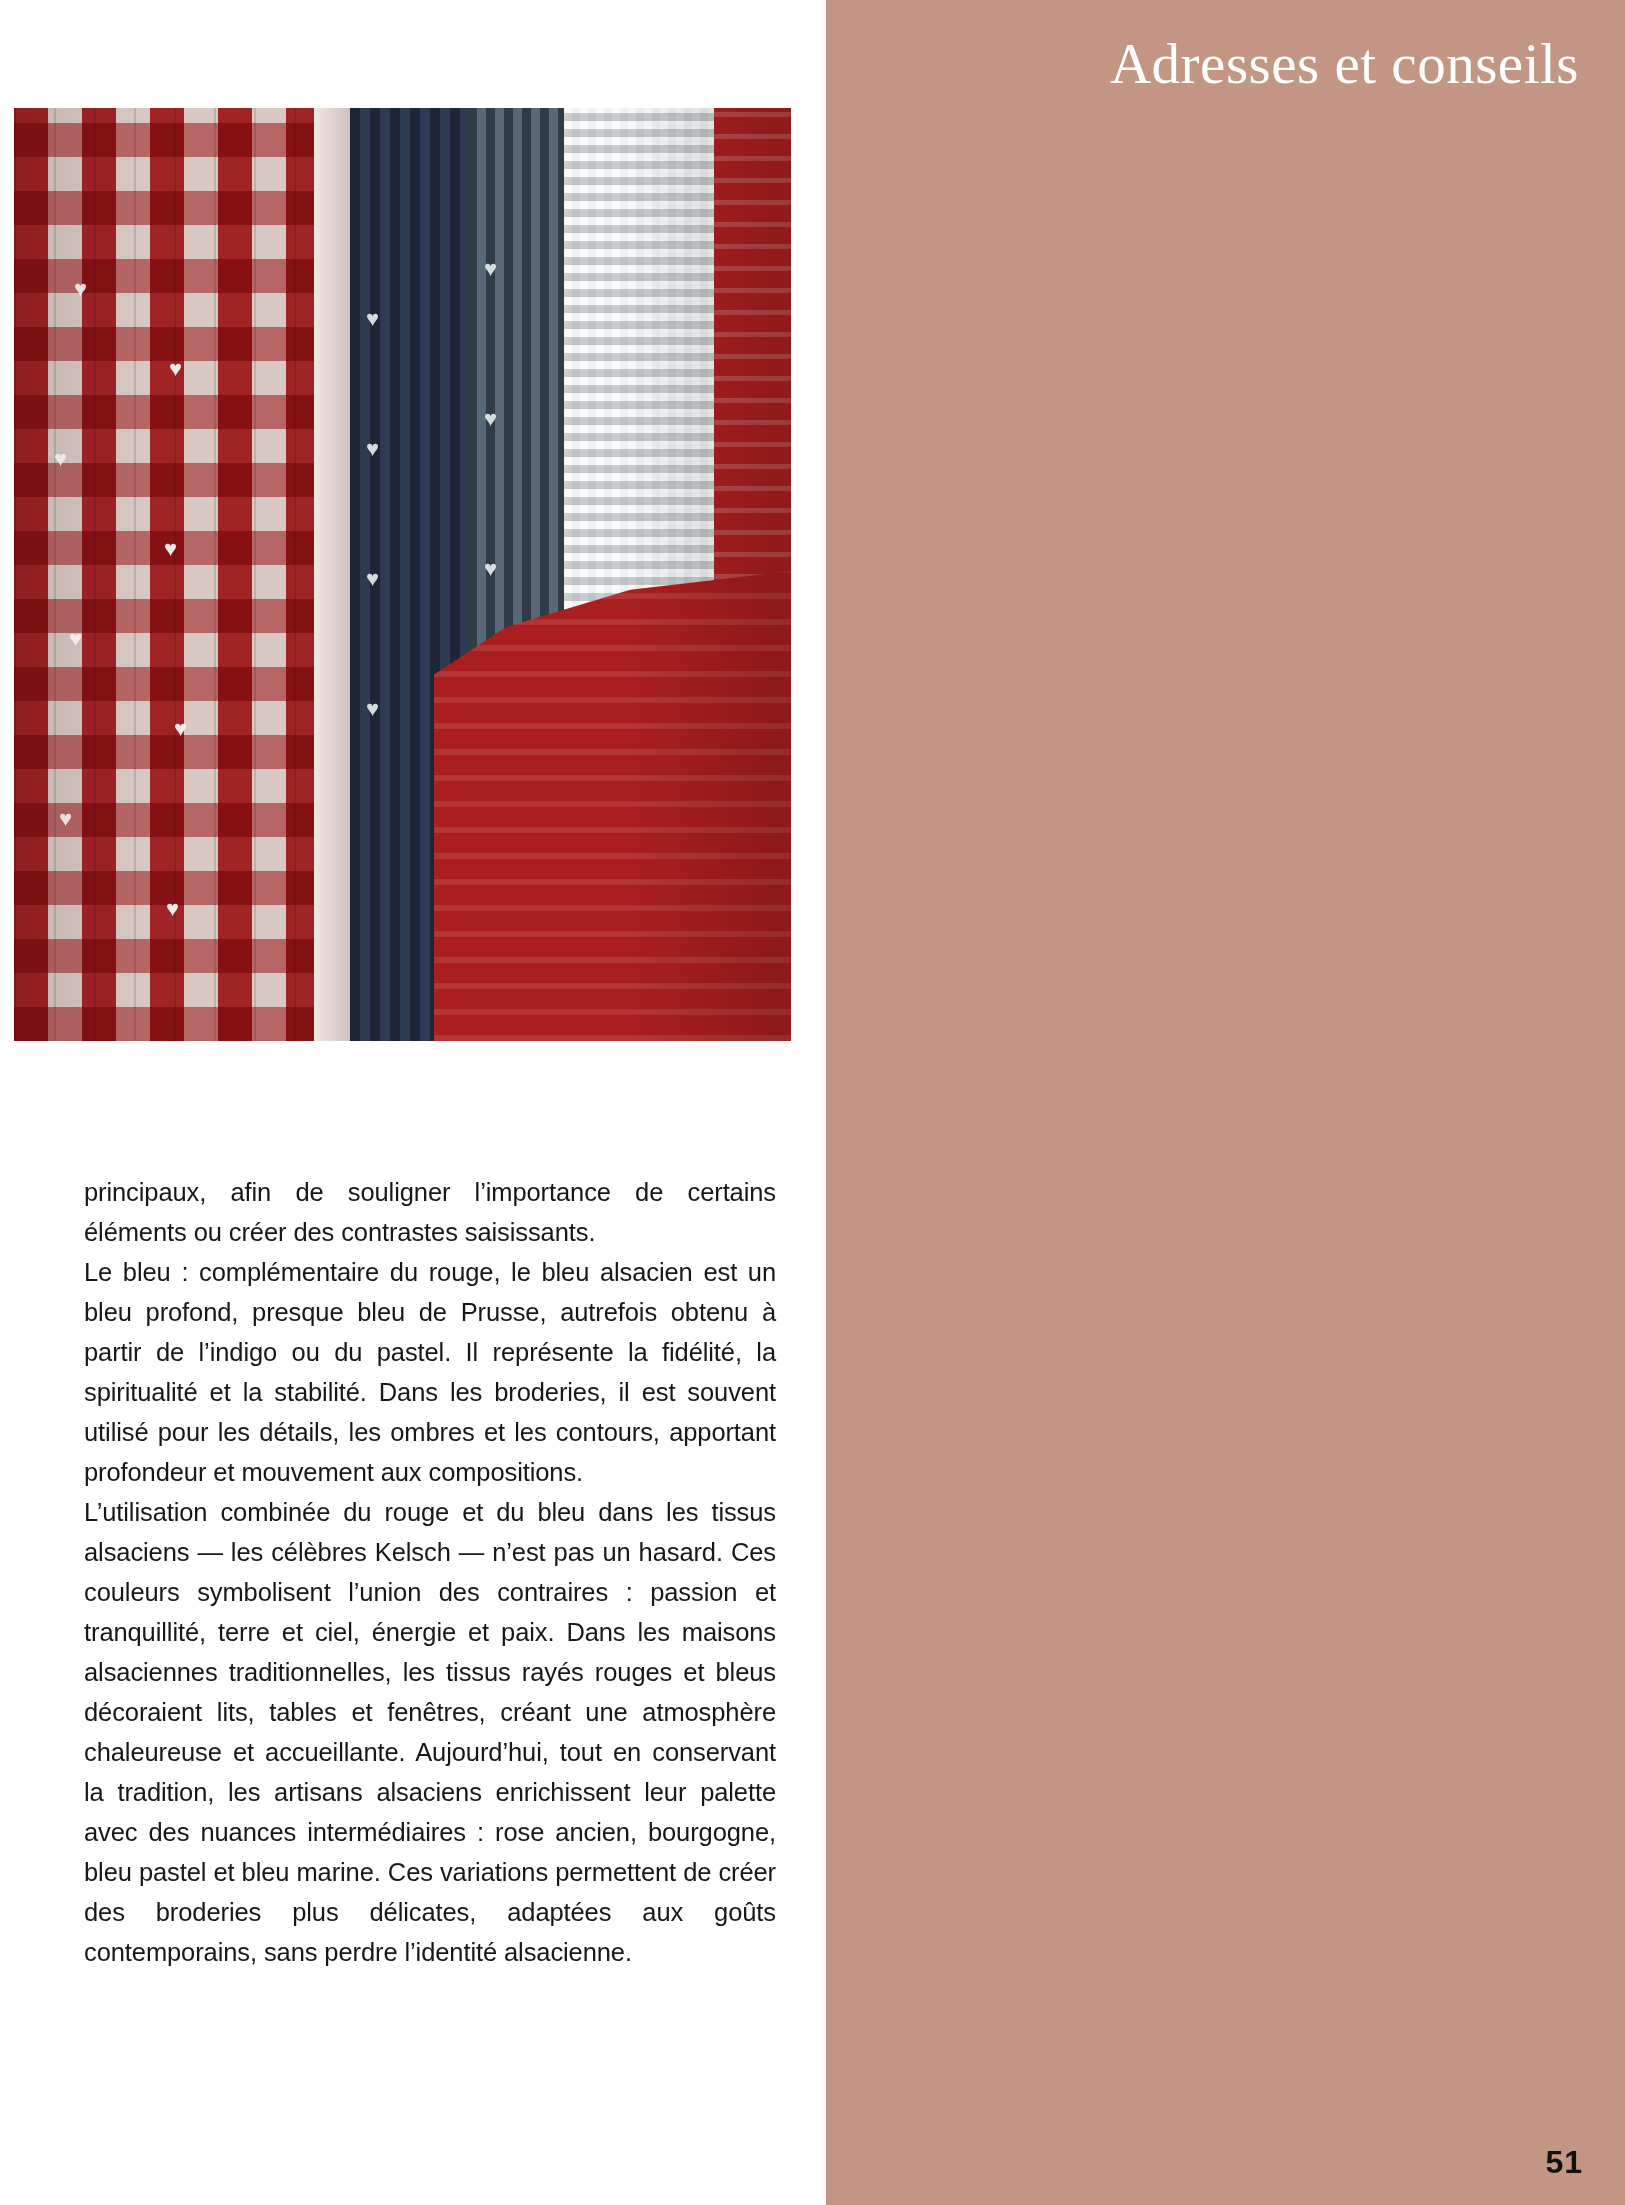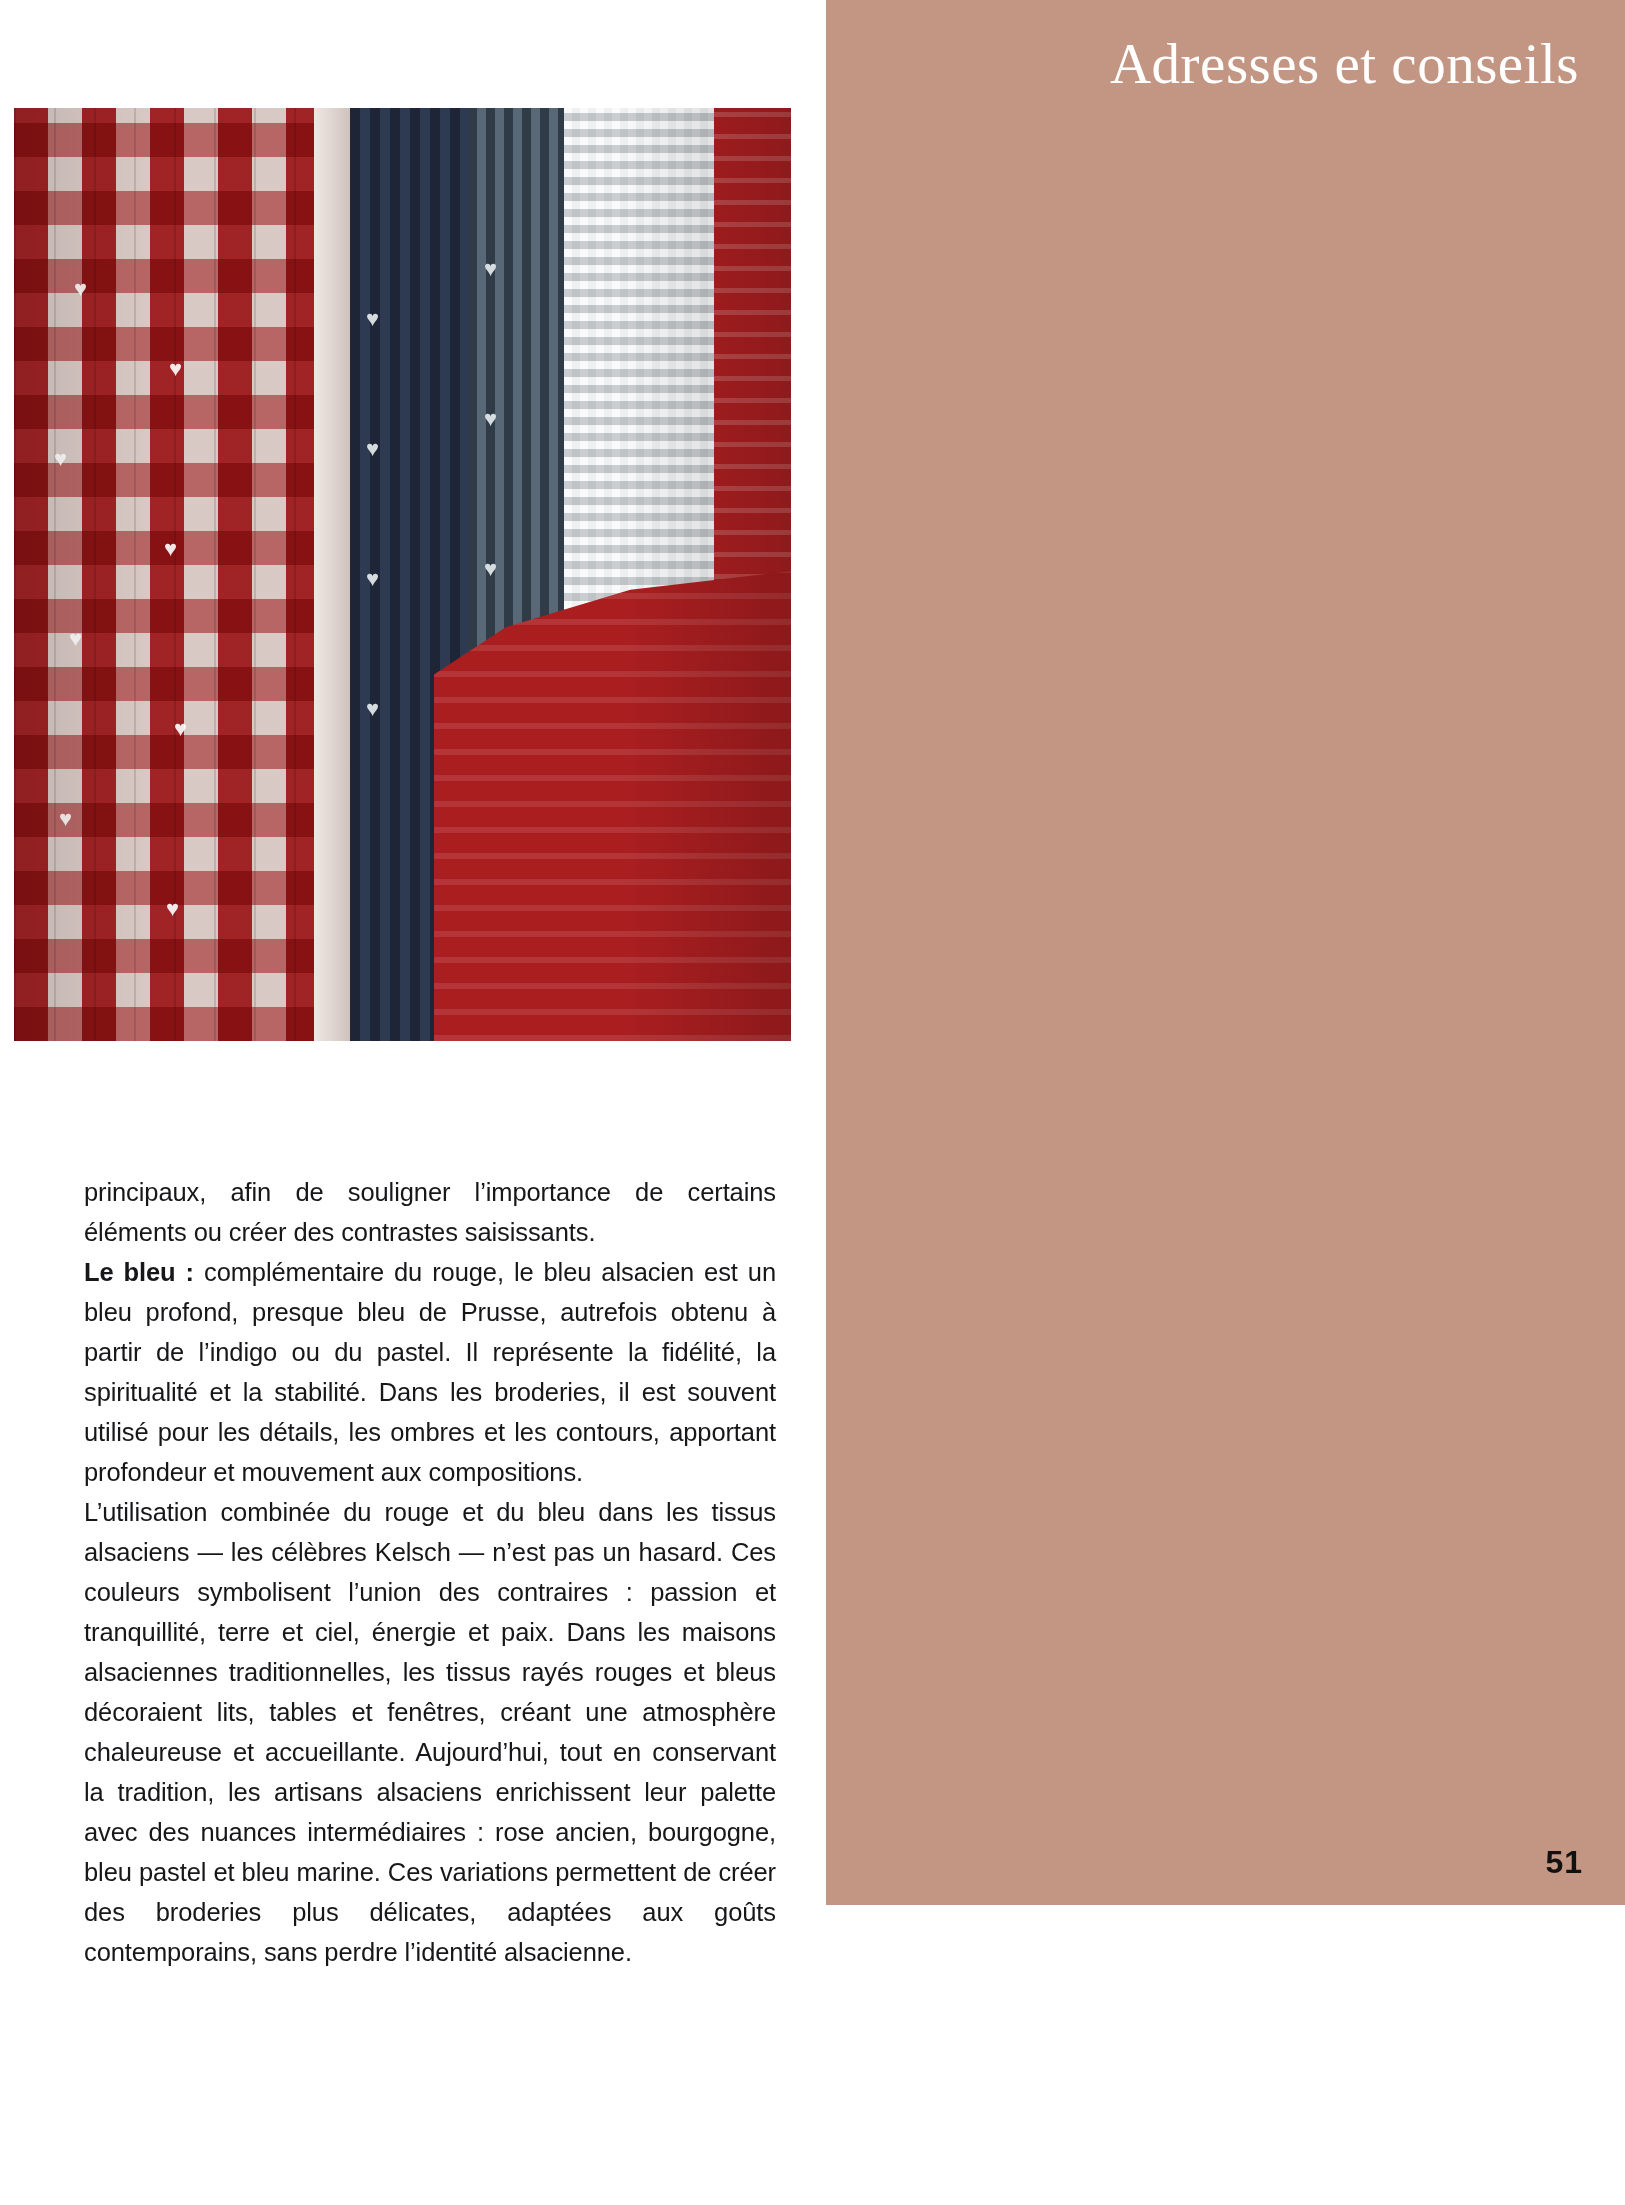--- a/index.html
+++ b/index.html
@@ -14,21 +14,21 @@
     font-family: "Liberation Sans", sans-serif;
     overflow: hidden;
   }
 
   
   .right-panel {
     position: absolute;
     top: 0;
     right: 0;
     width: 799px;
-    height: 1905px;
+    height: 2205px;
     background: #c29683;
   }
 
   
   .left-page {
     position: absolute;
     top: 0;
     left: 0;
     width: 826px;
     height: 2050px;
@@ -127,21 +127,21 @@
     left: 84px;
     top: 1172px;
     width: 692px;
     font-size: 25.5px;
     line-height: 40px;
     color: #17171a;
     text-align: justify;
     letter-spacing: -0.1px;
   }
   .left-text p { margin: 0; }
-  .left-text b { font-weight: bold; }
+  .left-text b { font-weight: normal; }
 
   
   .adresses-title {
     position: absolute;
     right: 46px;
     top: 33px;
     font-family: "Liberation Serif", serif;
     font-size: 57px;
     line-height: 62px;
     color: #ffffff;

